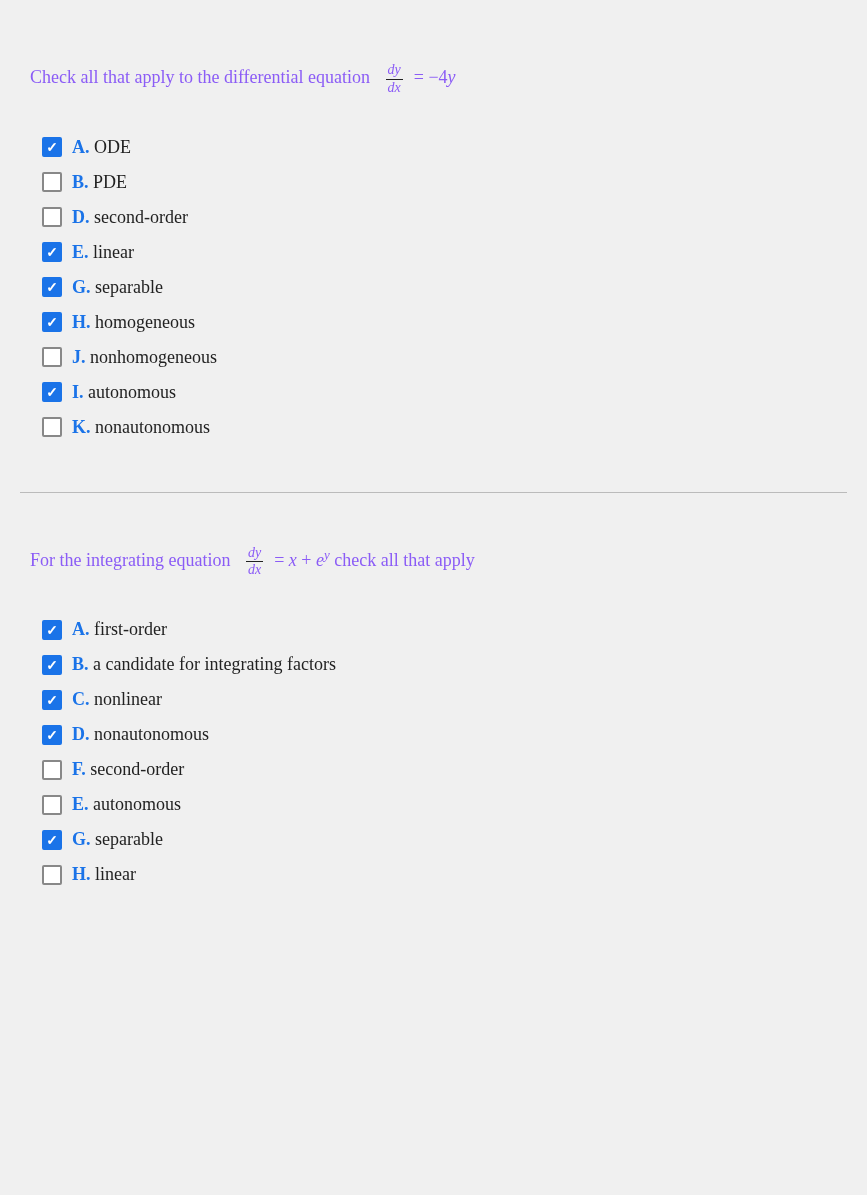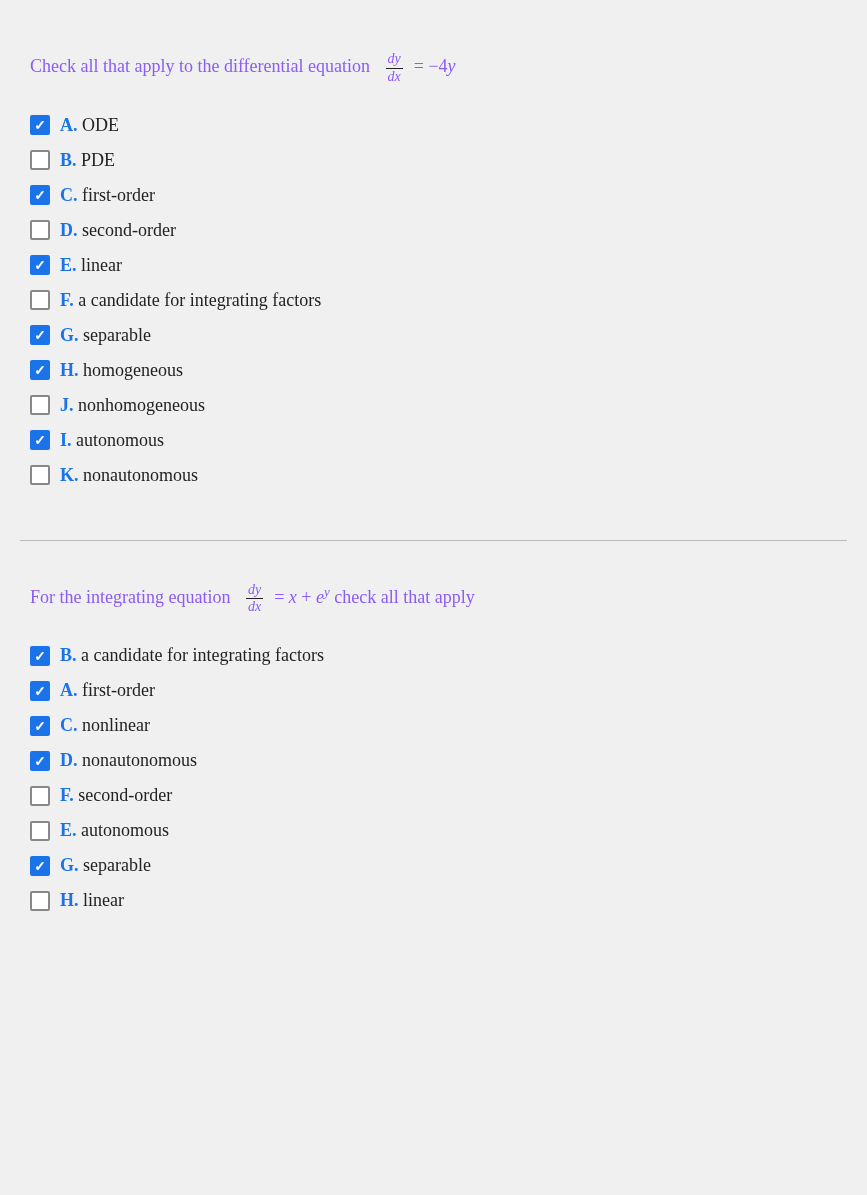--- a/index.html
+++ b/index.html
@@ -19,38 +19,38 @@
       font-size: 18px;
       line-height: 1.6;
       margin-bottom: 28px;
       color: #8b5cf6;
     }
     .math-frac {
       display: inline-flex;
       flex-direction: column;
       align-items: center;
       vertical-align: middle;
-      margin: 1px 2px;
+      margin: 12px 2px;
       font-style: italic;
     }
     .math-frac .num {
       border-bottom: 1px solid #222;
       padding: 0 2px;
       font-size: 14px;
       line-height: 1.2;
     }
     .math-frac .den {
       padding: 0 2px;
       font-size: 14px;
       line-height: 1.2;
     }
     .options-list {
       list-style: none;
       padding: 0;
-      margin: 0;
+      margin: 12px;
     }
     .option-item {
       display: flex;
       align-items: center;
       margin-bottom: 14px;
       font-size: 18px;
     }
     .checkbox {
       width: 20px;
       height: 20px;
@@ -107,34 +107,26 @@
   <ul class="options-list">
     <li class="option-item">
       <span class="checkbox checked"></span>
       <span class="option-label"><span class="letter">A.</span> ODE</span>
     </li>
     <li class="option-item">
       <span class="checkbox"></span>
       <span class="option-label"><span class="letter">B.</span> PDE</span>
     </li>
     <li class="option-item">
-      <span class="checkbox checked"></span>
-      <span class="option-label"><span class="letter">C.</span> first-order</span>
-    </li>
-    <li class="option-item">
       <span class="checkbox"></span>
       <span class="option-label"><span class="letter">D.</span> second-order</span>
     </li>
     <li class="option-item">
       <span class="checkbox checked"></span>
       <span class="option-label"><span class="letter">E.</span> linear</span>
-    </li>
-    <li class="option-item">
-      <span class="checkbox"></span>
-      <span class="option-label"><span class="letter">F.</span> a candidate for integrating factors</span>
     </li>
     <li class="option-item">
       <span class="checkbox checked"></span>
       <span class="option-label"><span class="letter">G.</span> separable</span>
     </li>
     <li class="option-item">
       <span class="checkbox checked"></span>
       <span class="option-label"><span class="letter">H.</span> homogeneous</span>
     </li>
     <li class="option-item">
@@ -160,25 +152,25 @@
     &nbsp;
     <span class="math-frac">
       <span class="num"><em>dy</em></span>
       <span class="den"><em>dx</em></span>
     </span>
     &nbsp;= <em>x</em> + <em>e</em><sup><em>y</em></sup> check all that apply
   </div>
   <ul class="options-list">
     <li class="option-item">
       <span class="checkbox checked"></span>
-      <span class="option-label"><span class="letter">B.</span> a candidate for integrating factors</span>
+      <span class="option-label"><span class="letter">A.</span> first-order</span>
     </li>
     <li class="option-item">
       <span class="checkbox checked"></span>
-      <span class="option-label"><span class="letter">A.</span> first-order</span>
+      <span class="option-label"><span class="letter">B.</span> a candidate for integrating factors</span>
     </li>
     <li class="option-item">
       <span class="checkbox checked"></span>
       <span class="option-label"><span class="letter">C.</span> nonlinear</span>
     </li>
     <li class="option-item">
       <span class="checkbox checked"></span>
       <span class="option-label"><span class="letter">D.</span> nonautonomous</span>
     </li>
     <li class="option-item">

